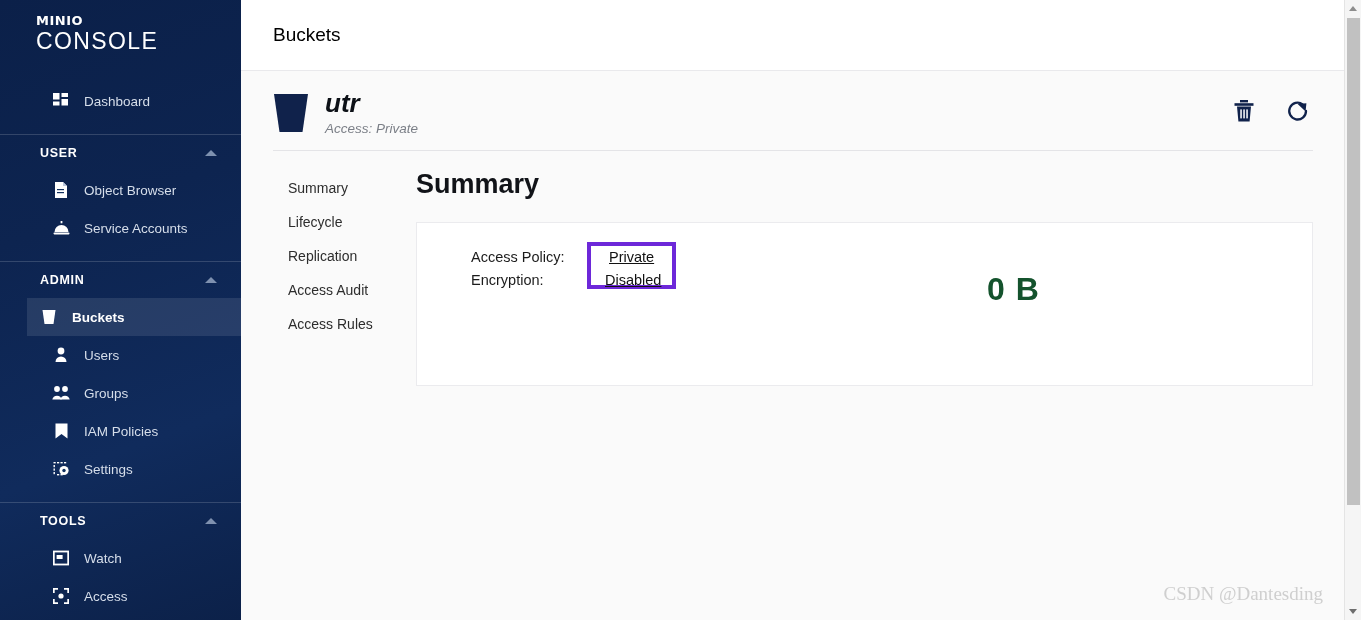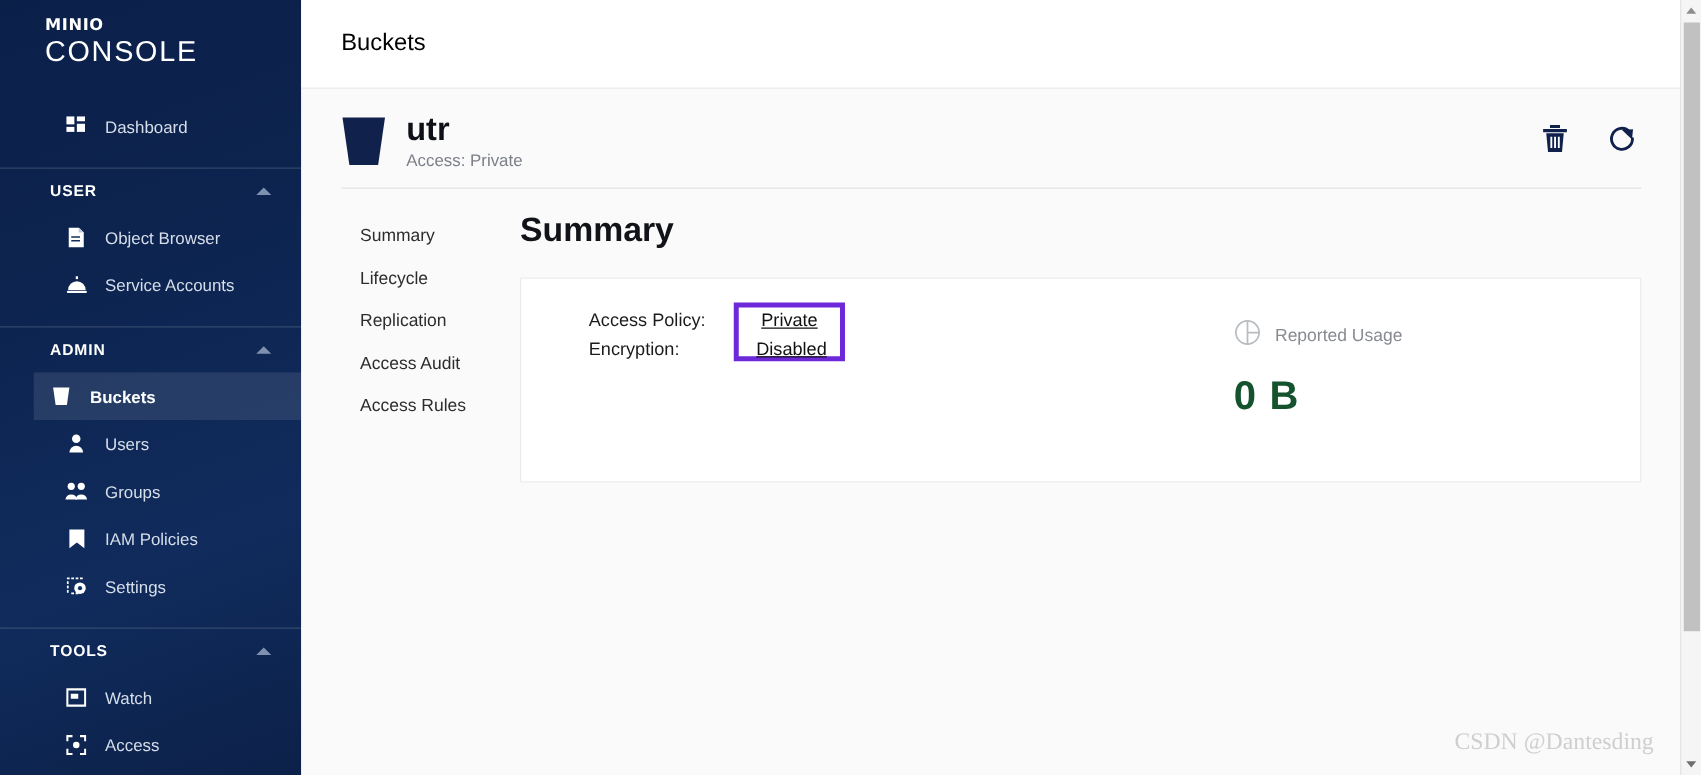--- a/index.html
+++ b/index.html
@@ -132,21 +132,21 @@
     align-items: center;
     padding: 18px 32px 0 32px;
     position: relative;
   }
   .bucket-icon {
     width: 36px; height: 40px;
     flex: 0 0 36px;
     margin-right: 16px;
     margin-top: 2px;
   }
-  .bucket-meta { flex: 1 1 auto; }
+  .bucket-meta { flex: 1 1 auto; font-style: italic; }
   .bucket-name {
     font-size: 26px;
     font-weight: bold;
     color: #0d1117;
     line-height: 1.1;
   }
   .bucket-access {
     font-size: 13.5px;
     color: #7b7f87;
     margin-top: 3px;
@@ -540,31 +540,20 @@
             </div>
             <div class="field-row">
               <span class="field-label">Encryption:</span>
               <span class="field-value">
                 <a>Disabled</a>
               </span>
             </div>
           </div>
 
           <div class="usage-block">
-            <div class="usage-head">
-              <span>
-                <svg width="22" height="22" viewBox="0 0 22 22">
-                  <circle cx="11" cy="11" r="9.3" fill="none" stroke="#b9bcc2" stroke-width="1.4"></circle>
-                  <line x1="11" y1="11" x2="11" y2="1.7" stroke="#b9bcc2" stroke-width="1.4"></line>
-                  <line x1="11" y1="11" x2="20.3" y2="11" stroke="#b9bcc2" stroke-width="1.4"></line>
-                  <line x1="11" y1="11" x2="11" y2="20.3" stroke="#b9bcc2" stroke-width="1.4"></line>
-                </svg>
-              </span>
-              <span class="usage-label">Reported Usage</span>
-            </div>
             <div class="usage-value">0 B</div>
           </div>
 
         </div>
       </div>
 
     </div>
 
     <div id="watermark">CSDN @Dantesding</div>
   </section>

